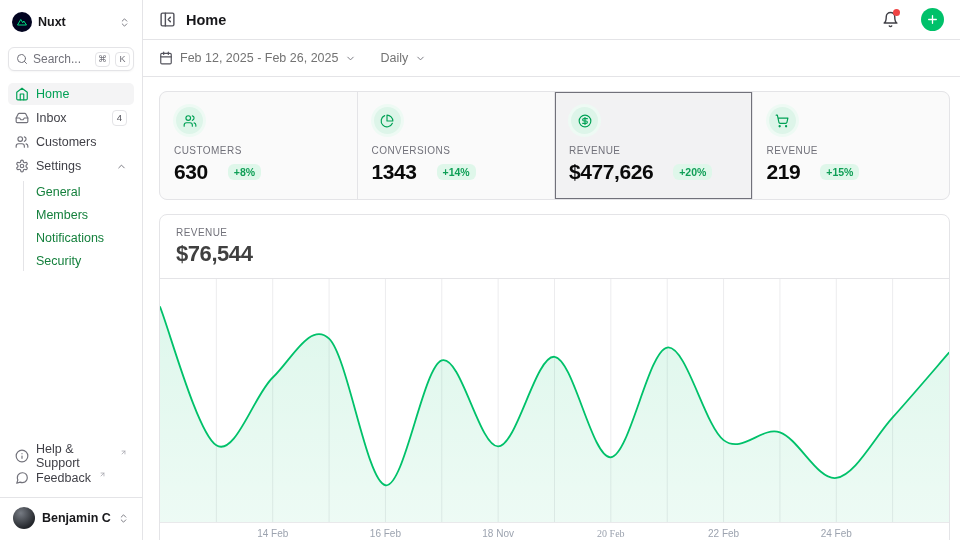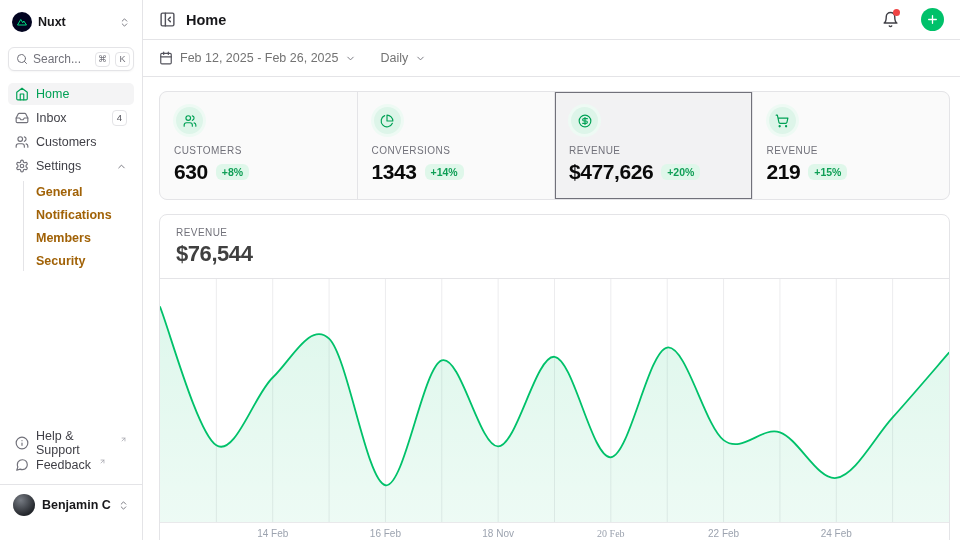--- a/index.html
+++ b/index.html
@@ -1,37 +1,37 @@
 <!DOCTYPE html>
 <html><head>
 <meta charset="utf-8">
 <style>
   * { box-sizing: border-box; margin: 0; padding: 0; }
   html,body { width:960px; height:540px; overflow:hidden; }
   body { font-family:"Liberation Sans","DejaVu Sans",sans-serif; background:#fff; color:#18181b; display:flex; font-size:13px; }
   svg { display:block; }
 
   
-  .sidebar { width:143px; min-width:143px; border-right:1px solid #e4e4e7; display:flex; flex-direction:column; padding:10px 8px 19px; }
+  .sidebar { width:143px; min-width:143px; border-right:1px solid #e4e4e7; display:flex; flex-direction:column; padding:10px 8px 6px; }
   .ws-row { display:flex; align-items:center; gap:6px; padding:0 4px; height:24px; cursor:pointer; border-radius:6px; }
   .ws-logo { width:20px; height:20px; min-width:20px; border-radius:50%; background:#020420; display:flex; align-items:center; justify-content:center; }
   .ws-name { font-size:12.5px; font-weight:700; flex:1; color:#18181b; }
   .muted-ic { color:#71717a; }
   .search-box { margin-top:13px; height:24px; border:1px solid #e4e4e7; border-radius:6px; display:flex; align-items:center; gap:5px; padding:0 3px 0 7px; background:#fff; box-shadow:0 1px 2px rgba(0,0,0,.04); cursor:text; }
   .search-ph { flex:1; font-size:12px; color:#71717a; }
   .key { border:1px solid #e4e4e7; border-radius:4px; height:15px; min-width:15px; padding:0 2px; display:flex; align-items:center; justify-content:center; font-size:9px; color:#71717a; background:#fff; }
   .nav { margin-top:12px; display:flex; flex-direction:column; gap:2px; }
   .nav-item { display:flex; align-items:center; gap:7px; height:22px; padding:0 7px; border-radius:5px; font-size:12.5px; color:#3f3f46; cursor:pointer; }
   .nav-icon { width:14px; height:14px; display:flex; color:#71717a; }
   .nav-item.active { background:#f4f4f5; color:#00a155; font-weight:500; }
   .nav-item.active .nav-icon { color:#00a155; }
   .nav-badge { margin-left:auto; border:1px solid #e4e4e7; border-radius:4px; font-size:9.5px; line-height:14px; height:16px; padding:0 4px; color:#52525b; background:#fff; }
   .nav-chevron { margin-left:auto; color:#71717a; display:flex; }
   .subnav { display:flex; flex-direction:column; gap:2px; margin:2px 0 0 15px; border-left:1px solid #e4e4e7; }
-  .subnav-item { height:21px; display:flex; align-items:center; padding-left:12px; font-size:12.5px; color:#a16207; cursor:pointer; border-radius:5px;font-weight:bold; }
+  .subnav-item { height:21px; display:flex; align-items:center; padding-left:12px; font-size:12.5px; color:#15803d; cursor:pointer; border-radius:5px; }
   .side-spacer { flex:1; }
   .ext-arrow { color:#a1a1aa; transform:translateY(-4px); display:inline-flex; margin-left:1px; }
   .side-divider { height:1px; background:#e4e4e7; margin:8px -8px 0; }
   .user-row { display:flex; align-items:center; gap:7px; height:32px; margin-top:4px; padding:0 5px; border-radius:6px; cursor:pointer; }
   .avatar { width:22px; height:22px; min-width:22px; border-radius:50%; background:radial-gradient(circle at 35% 28%, #767b83, #23262b 72%); }
   .user-name { flex:1; font-size:12.5px; font-weight:600; white-space:nowrap; overflow:hidden; }
 
   
   .main { flex:1; display:flex; flex-direction:column; min-width:0; }
   .header { height:40px; min-height:40px; border-bottom:1px solid #e4e4e7; display:flex; align-items:center; gap:10px; padding:0 16px; }
@@ -46,21 +46,21 @@
   .chev { color:#71717a; display:flex; }
 
   .content { flex:1; padding:14px 10px 0 16px; overflow:hidden; }
 
   
   .stats { display:grid; grid-template-columns:repeat(4,1fr); gap:1px; background:#e4e4e7; border:1px solid #e4e4e7; border-radius:8px; overflow:hidden; }
   .stat-cell { background:#fafafa; padding:13px 14px 15px; cursor:pointer; }
   .stat-cell.selected { background:#f2f2f3; box-shadow:inset 0 0 0 1px #71717a; }
   .stat-icon { width:27px; height:27px; border-radius:50%; background:#ddf5e9; color:#00a155; display:flex; align-items:center; justify-content:center; box-shadow:0 0 0 3px #eefaf4; margin:2px 0 0 2px; }
   .stat-label { margin-top:11px; font-size:10px; font-weight:500; letter-spacing:.045em; color:#71717a; }
-  .stat-value-row { display:flex; align-items:center; gap:8px; margin-top:4px; }
+  .stat-value-row { display:flex; align-items:center; gap:20px; margin-top:4px; }
   .stat-value { font-size:21px; font-weight:700; letter-spacing:-.02em; color:#0a0a0a; }
   .stat-delta { background:#dff7ea; color:#0f9f56; font-size:10.5px; font-weight:600; padding:2px 6px; border-radius:6px; }
 
   
   .chart-card { margin-top:14px; border:1px solid #e4e4e7; border-radius:8px; background:#fff; height:334px; overflow:hidden; }
   .chart-head { padding:12px 16px 11px; border-bottom:1px solid #e4e4e7; }
   .chart-label { font-size:10px; font-weight:500; letter-spacing:.045em; color:#71717a; }
   .chart-value { font-size:22px; font-weight:700; letter-spacing:-.02em; margin-top:3px; color:#404040; }
   .chart-plot { position:relative; height:244px; border-bottom:1px solid #e9e9eb; }
   .chart-plot svg { position:absolute; inset:0; width:100%; height:100%; }
@@ -145,24 +145,24 @@
             <path d="m18 15-6-6-6 6"></path>
           </svg>
       </span>
     </div>
 
     <div class="subnav">
       <div class="subnav-item">
           <span>General</span>
         </div>
       <div class="subnav-item">
+          <span>Members</span>
+        </div>
+      <div class="subnav-item">
           <span>Notifications</span>
-        </div>
-      <div class="subnav-item">
-          <span>Members</span>
         </div>
       <div class="subnav-item">
           <span>Security</span>
         </div>
     </div>
   </nav>
 
   <div class="side-spacer"></div>
 
   <div class="nav-item">

